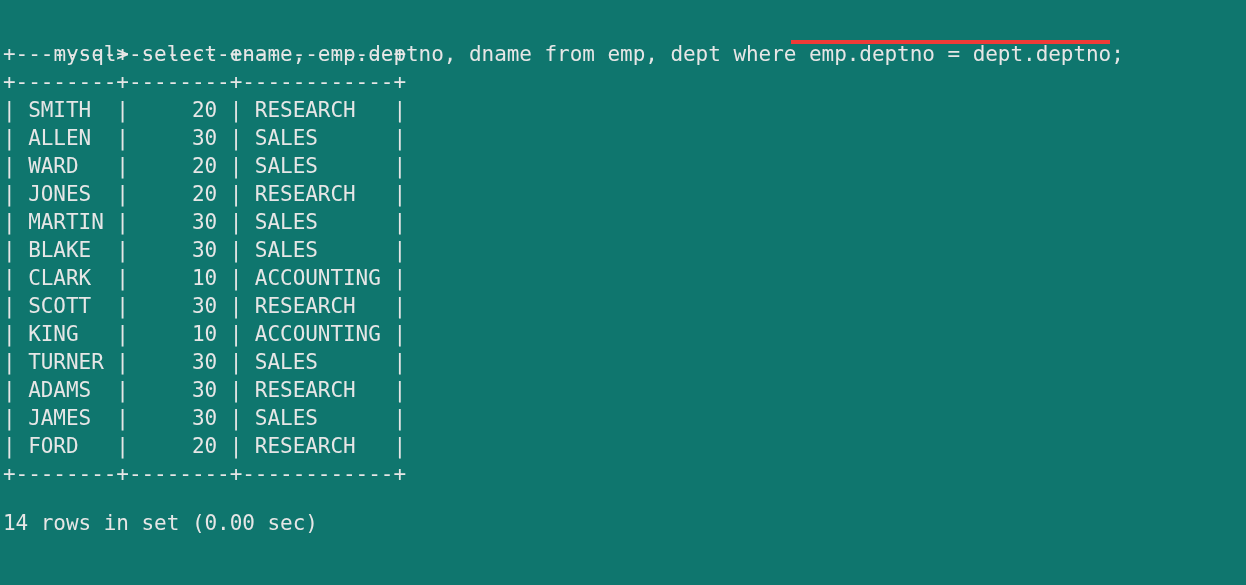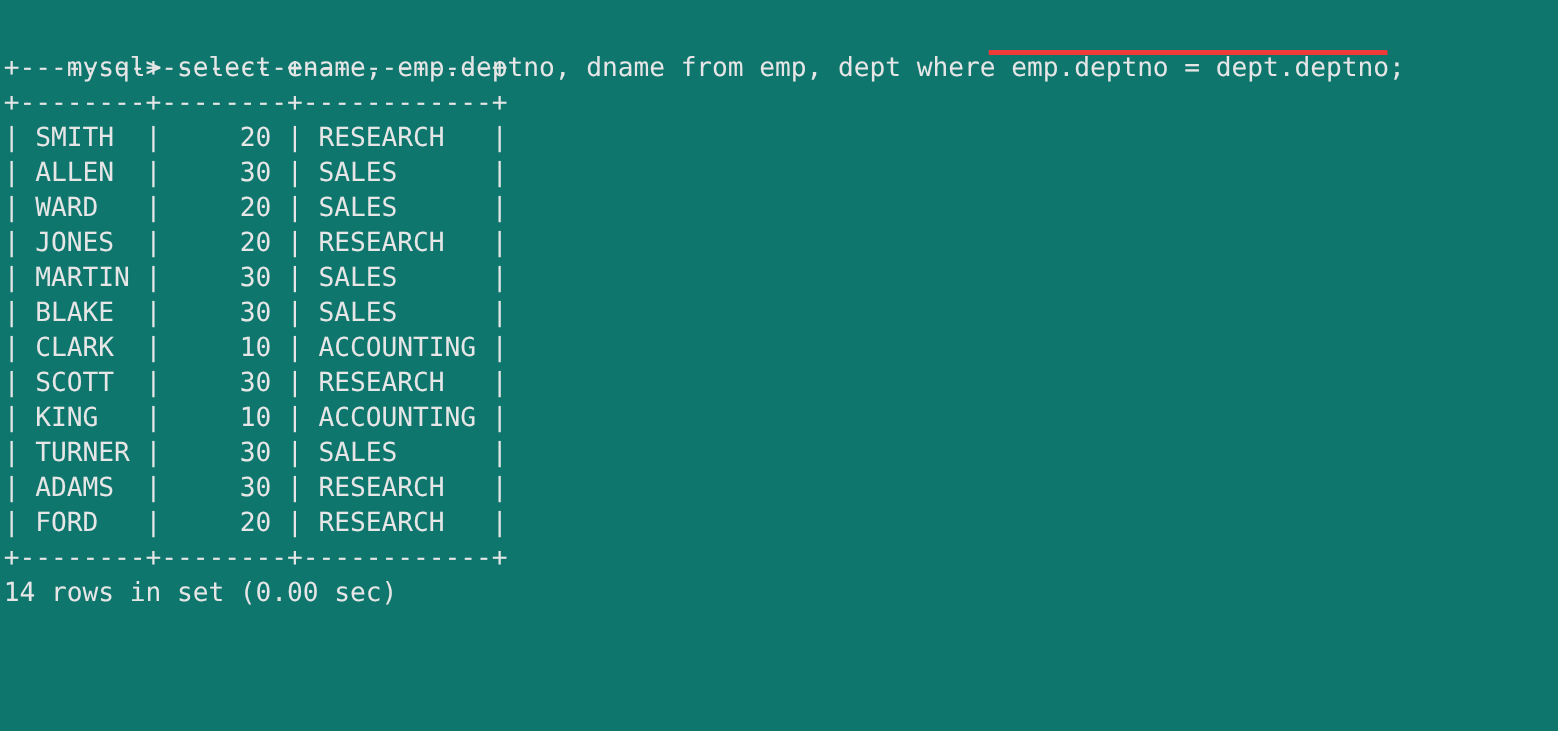--- a/index.html
+++ b/index.html
@@ -40,20 +40,21 @@
     top: 28px;
     width: 319px;
     height: 4px;
     background: #ef3b37;
   }
   .rule {
     color: #e6e6e6;
   }
   .footer {
     color: #e6e6e6;
+    margin-top: 21px;
   }
 </style>
 </head>
 <body>
 
 <div id="terminal">
 
   <div class="line prompt-line">
     <span>mysql&gt; select ename, emp.deptno, dname from emp, dept where emp.deptno = dept.deptno;</span>
     <span class="underline-mark"></span>
@@ -68,19 +69,20 @@
   <div class="line">| ALLEN  |     30 | SALES      |</div>
   <div class="line">| WARD   |     20 | SALES      |</div>
   <div class="line">| JONES  |     20 | RESEARCH   |</div>
   <div class="line">| MARTIN |     30 | SALES      |</div>
   <div class="line">| BLAKE  |     30 | SALES      |</div>
   <div class="line">| CLARK  |     10 | ACCOUNTING |</div>
   <div class="line">| SCOTT  |     30 | RESEARCH   |</div>
   <div class="line">| KING   |     10 | ACCOUNTING |</div>
   <div class="line">| TURNER |     30 | SALES      |</div>
   <div class="line">| ADAMS  |     30 | RESEARCH   |</div>
+  <div class="line">| JAMES  |     30 | SALES      |</div>
   <div class="line">| FORD   |     20 | RESEARCH   |</div>
 
   <div class="line rule">+--------+--------+------------+</div>
 
   <div class="line footer">14 rows in set (0.00 sec)</div>
 
 </div>
 
 </body></html>

